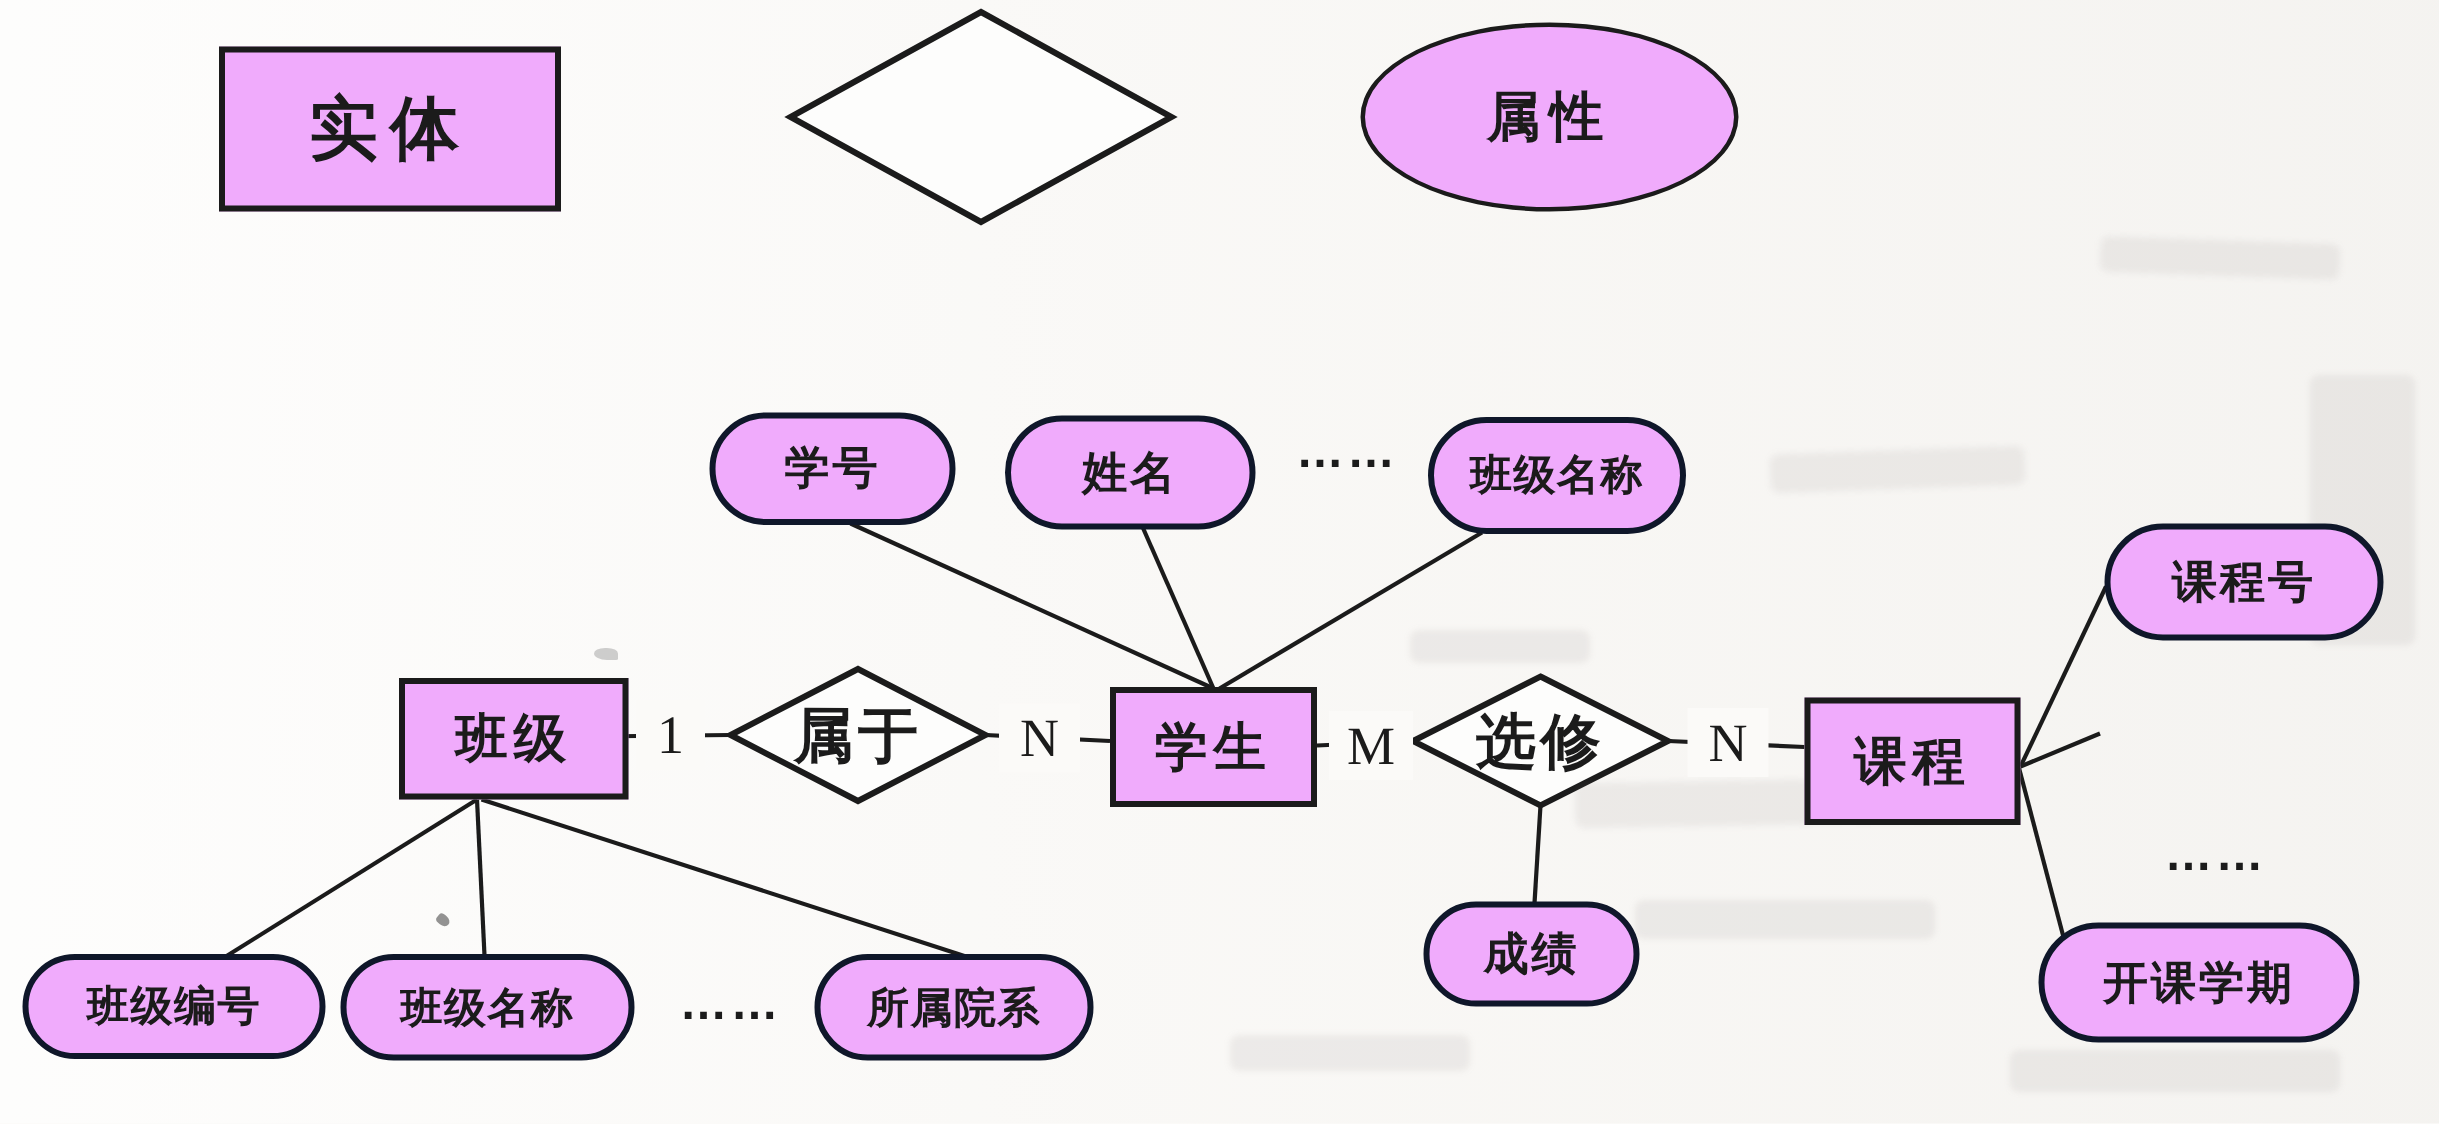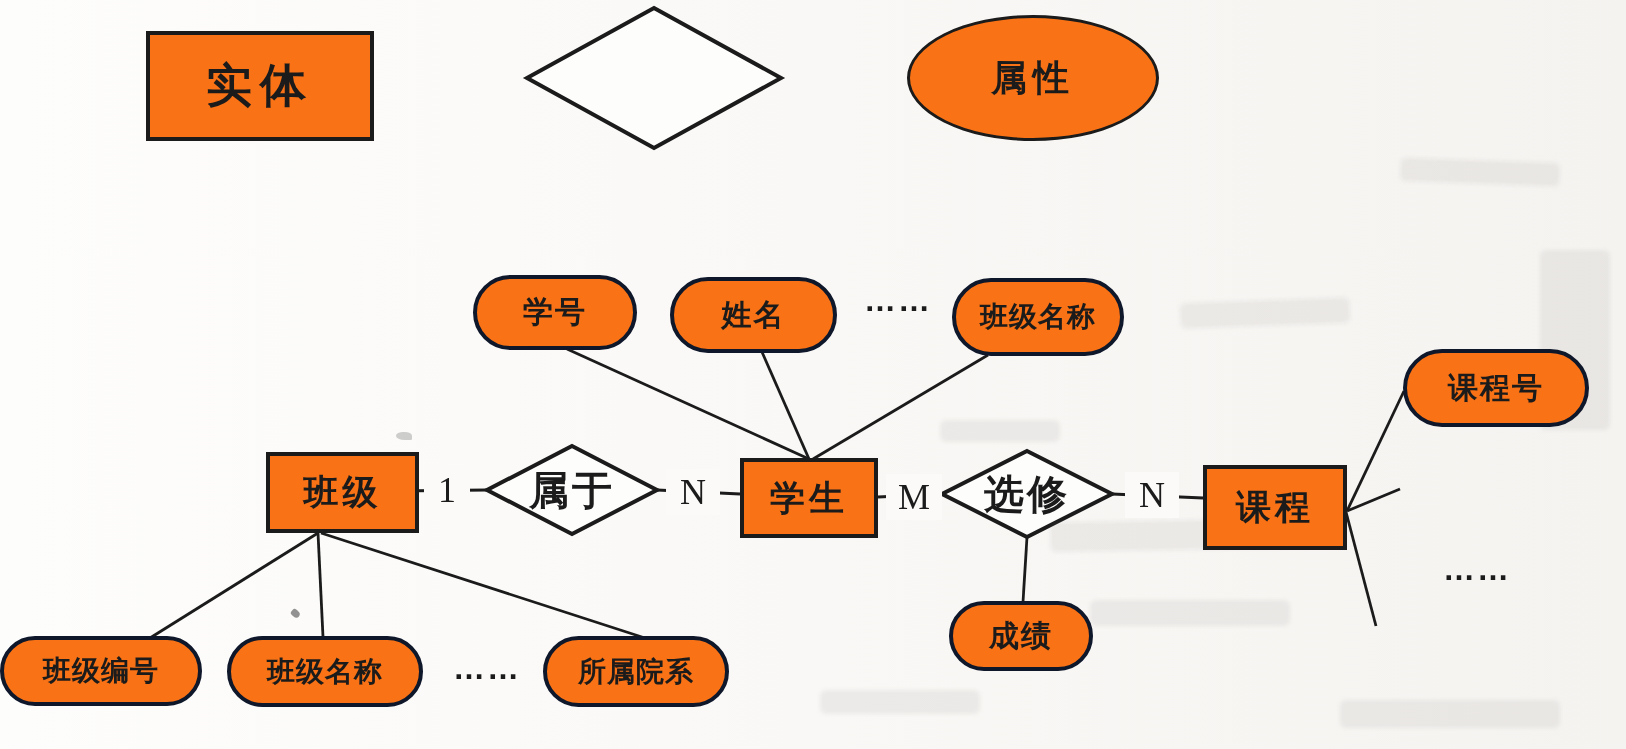--- a/index.html
+++ b/index.html
@@ -11,21 +11,21 @@
   }
   #stage{position:absolute;left:0;top:0;width:1626px;height:749px;}
   
   #stage::before{
     content:"";position:absolute;inset:0;
     background:linear-gradient(90deg,rgba(255,255,255,.6) 0%,rgba(240,238,234,.25) 60%,rgba(232,230,226,.35) 100%);
     pointer-events:none;
   }
   svg.lines{position:absolute;left:0;top:0;width:1626px;height:749px;}
   .node{position:absolute;display:flex;align-items:center;justify-content:center;
-        box-sizing:border-box;background:#f97316;z-index:3;}
+        box-sizing:border-box;background:#f0abfc;z-index:3;}
   .rect{border:4px solid #1b1b1b;}
   .stadium{border:4px solid #0f172a;border-radius:44px;}
   .ellipse{border:3px solid #1b1b1b;border-radius:50%;}
   .label{position:absolute;display:flex;align-items:center;justify-content:center;
          z-index:4;white-space:nowrap;}
   .t-legend-entity{font-size:46px;font-weight:bold;letter-spacing:8px;}
   .t-legend{font-size:36px;font-weight:bold;letter-spacing:6px;}
   .t-entity{font-size:35px;font-weight:bold;letter-spacing:4px;}
   .t-rel{font-size:40px;font-weight:bold;letter-spacing:3px;}
   .t-attr{font-size:30px;font-weight:bold;letter-spacing:2px;}
@@ -133,26 +133,29 @@
   <div class="node rect t-entity" style="left:1203px;top:465px;width:144px;height:85px;">
     <span>课程</span>
   </div>
 
   <div class="node stadium t-attr" style="left:1403px;top:349px;width:186px;height:78px;">
     <span>课程号</span>
   </div>
   <div class="label dots" style="left:1415px;top:545px;width:124px;height:48px;">
     <span>……</span>
   </div>
+  <div class="node stadium t-attr" style="left:1359px;top:615px;width:214px;height:80px;">
+    <span>开课学期</span>
+  </div>
 
   <div class="node stadium t-attr" style="left:949px;top:601px;width:144px;height:70px;">
     <span>成绩</span>
   </div>
 
-  <div class="node stadium t-attr-sm" style="left:0;top:636px;width:202px;height:70px;">
+  <div class="node stadium t-attr-sm" style="left:15px;top:636px;width:202px;height:70px;">
     <span>班级编号</span>
   </div>
   <div class="node stadium t-attr-sm" style="left:227px;top:636px;width:196px;height:71px;">
     <span>班级名称</span>
   </div>
   <div class="label dots" style="left:432px;top:644px;width:110px;height:48px;">
     <span>……</span>
   </div>
   <div class="node stadium t-attr-sm" style="left:543px;top:636px;width:186px;height:71px;">
     <span>所属院系</span>

